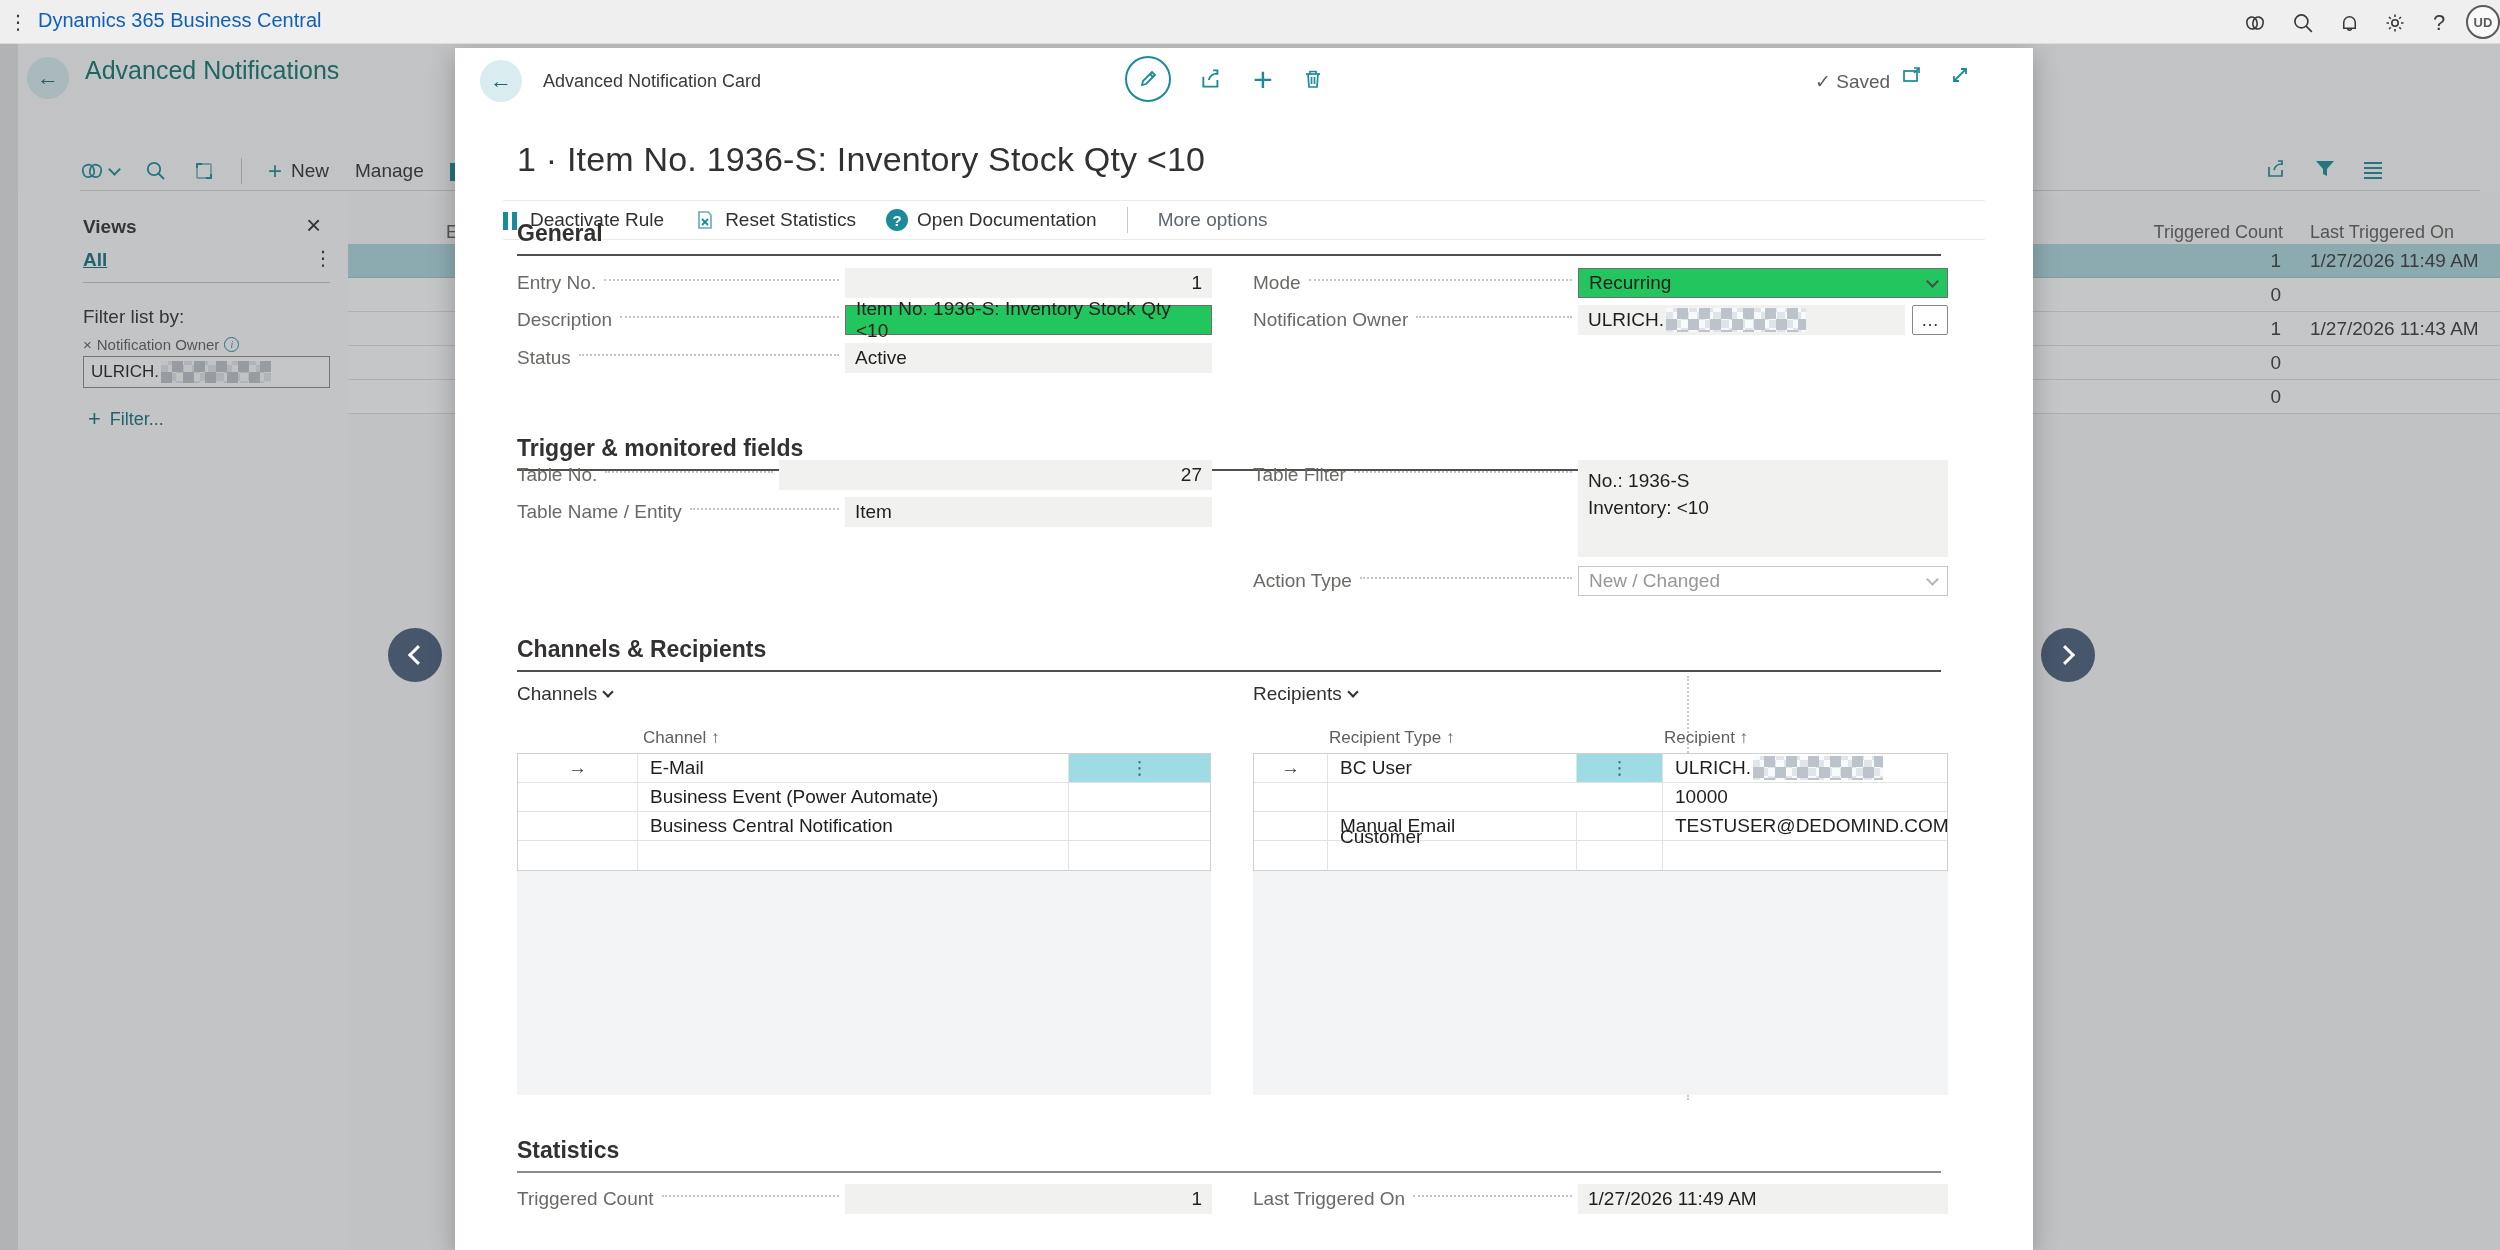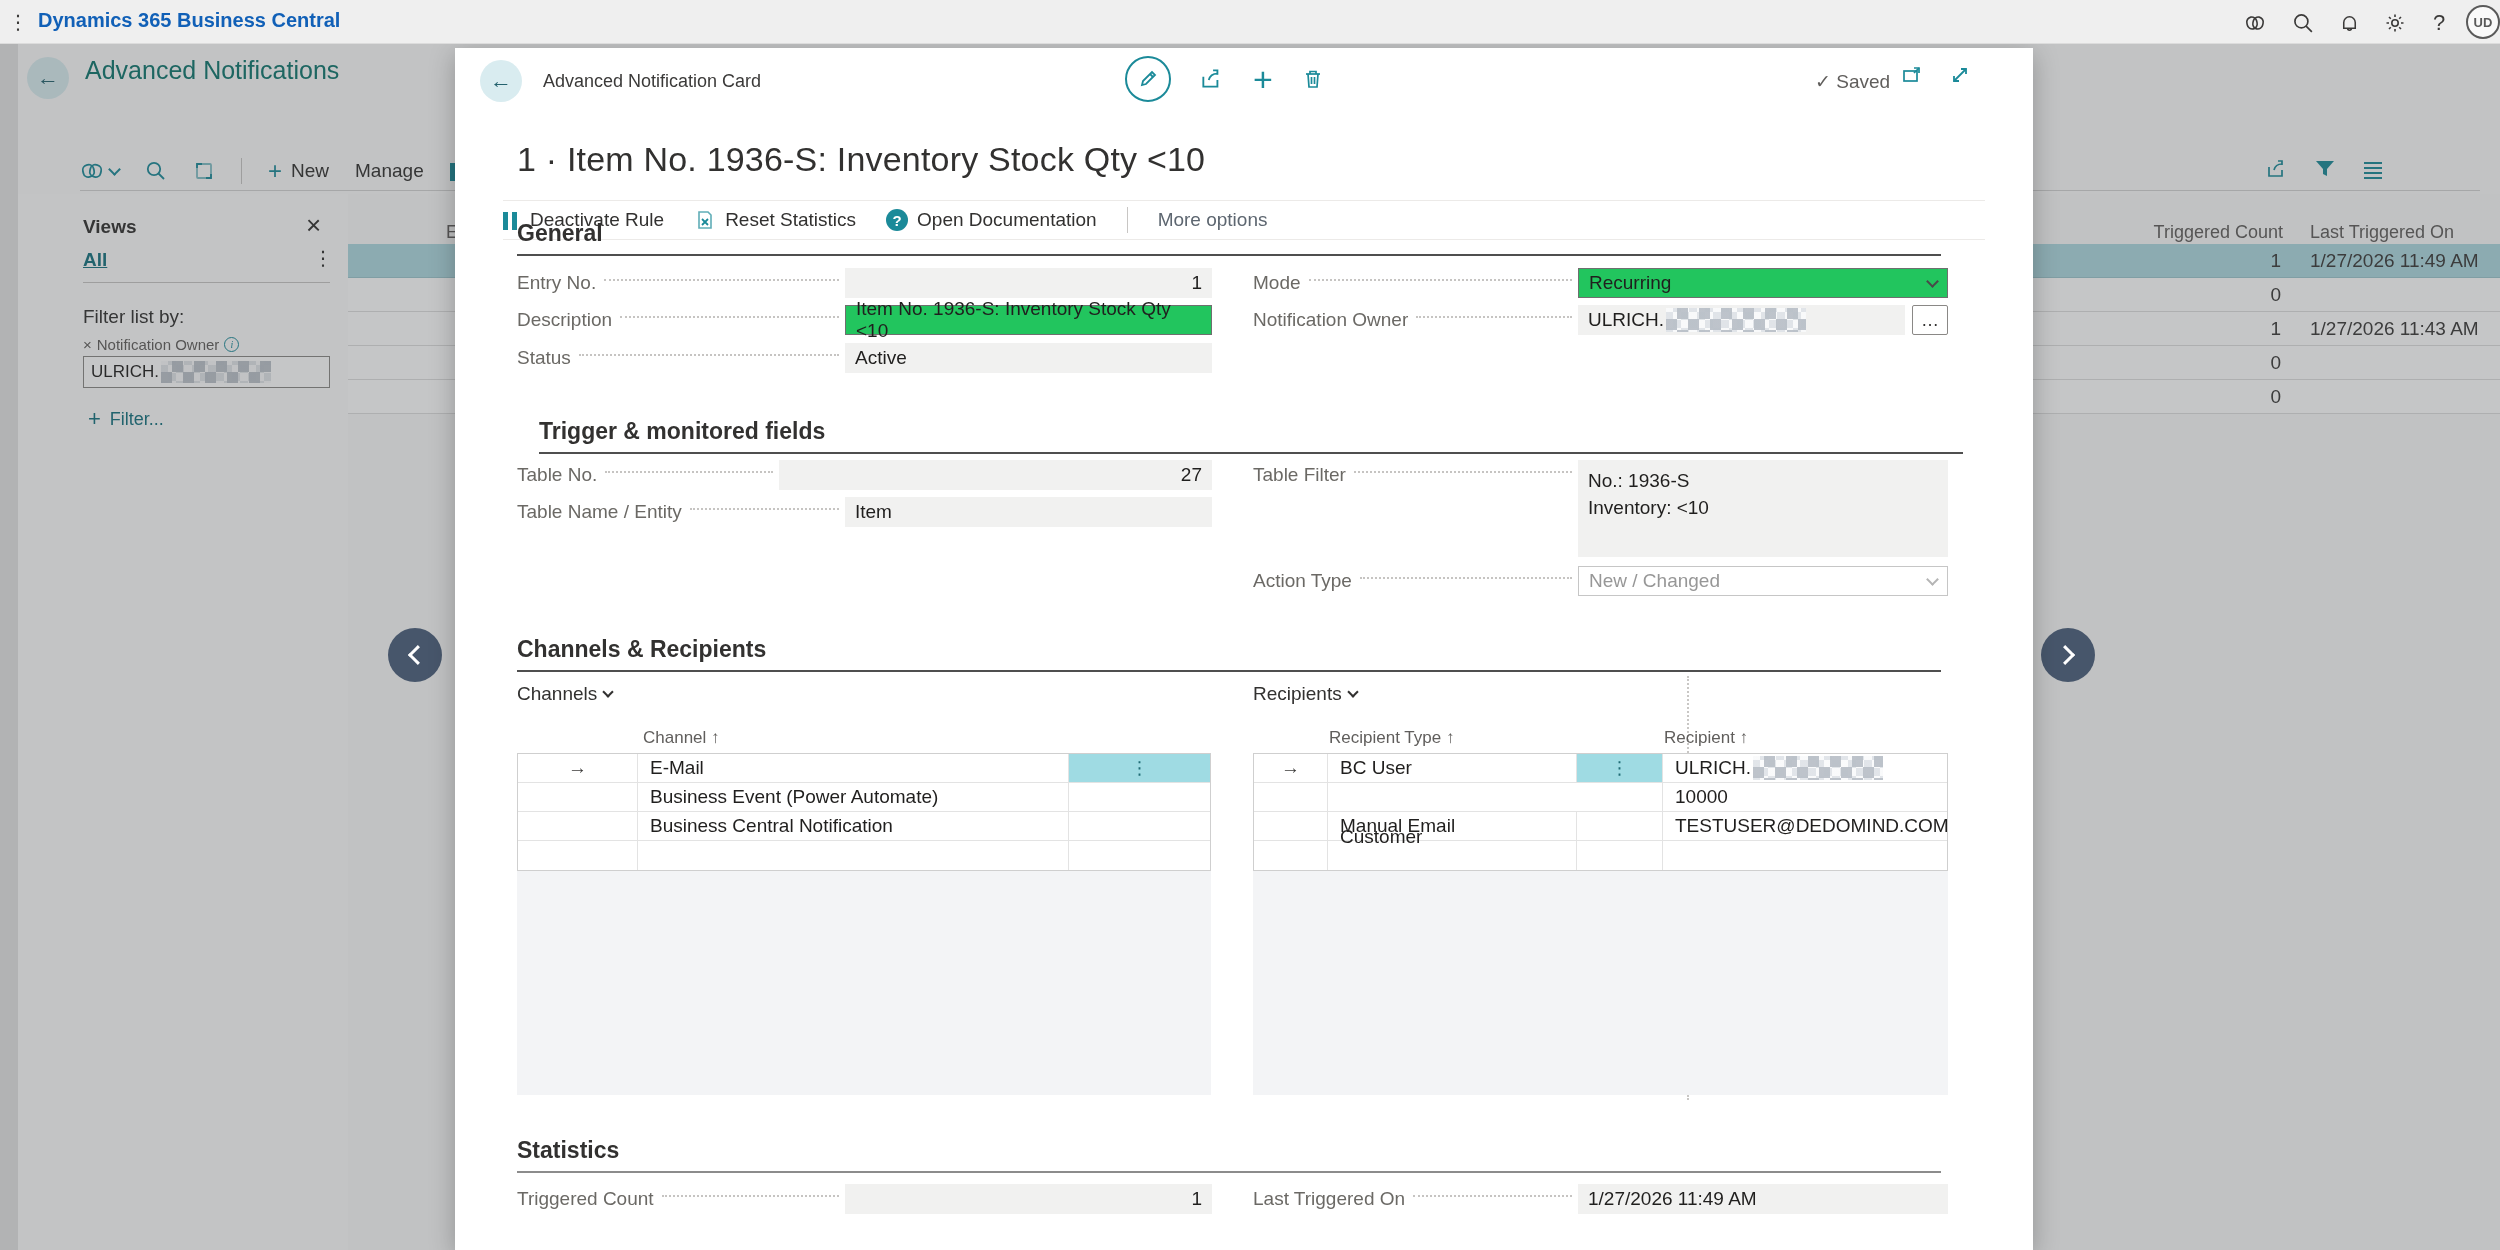--- a/index.html
+++ b/index.html
@@ -3,21 +3,21 @@
 <meta charset="utf-8">
 <style>
   * { margin:0; padding:0; box-sizing:border-box; }
   html,body { width:2500px; height:1250px; overflow:hidden; background:#fff;
     font-family:"Liberation Sans", sans-serif; color:#252423; }
 
   
   #topbar { position:absolute; left:0; top:0; width:2500px; height:44px;
     background:#efefef; border-bottom:1px solid #dcdcdc; z-index:20; }
   #topbar .kebab { position:absolute; left:8px; top:10px; font-size:20px; color:#3b3a39; }
-  #topbar .brand { position:absolute; left:38px; top:9px; font-size:20px; font-weight:700; color:#1160b7; }
+  #topbar .brand { position:absolute; left:38px; top:9px; font-size:20px; font-weight:400; color:#1160b7; }
   .tb-icon { position:absolute; top:8px; width:30px; height:30px; display:flex; align-items:center; justify-content:center; color:#3b3a39; }
   .avatar { position:absolute; left:2466px; top:5px; width:34px; height:34px; border:2px solid #5a5a5a;
     border-radius:50%; background:#fafafa; display:flex; align-items:center; justify-content:center;
     font-size:13px; color:#5a5a5a; font-weight:700; }
 
   
   #bgpage { position:absolute; left:0; top:44px; width:2500px; height:1206px; background:#f0f0f0; z-index:1; }
   .left-gutter { position:absolute; left:0; top:0; width:18px; height:1206px; background:#e4e4e4; }
   .bg-white { position:absolute; left:18px; top:0; width:2482px; height:1206px; background:#fbfbfb; }
   .back-circle { width:42px; height:42px; border-radius:50%; background:#d9ecf0; color:#24626e;
@@ -388,21 +388,21 @@
     </span>
     <span class="assist-btn">…</span>
   </div>
 
   <div class="frow" style="left:62px; top:295px; width:695px;text-align:center;">
     <span class="lab">Status</span>
     <span class="leader"></span>
     <span class="ctrl ro" style="width:367px;">Active</span>
   </div>
 
-  <div class="section-h" style="top:370px;margin-left:22px;">
+  <div class="section-h" style="top:387px;">
     <div class="txt">Trigger &amp; monitored fields</div>
     <div class="rule"></div>
   </div>
 
   <div class="frow" style="left:62px; top:412px; width:695px;">
     <span class="lab">Table No.</span>
     <span class="leader"></span>
     <span class="ctrl ro right-al" style="width:433px;padding-left:46px;">27</span>
   </div>
   <div class="frow" style="left:62px; top:449px; width:695px;">

